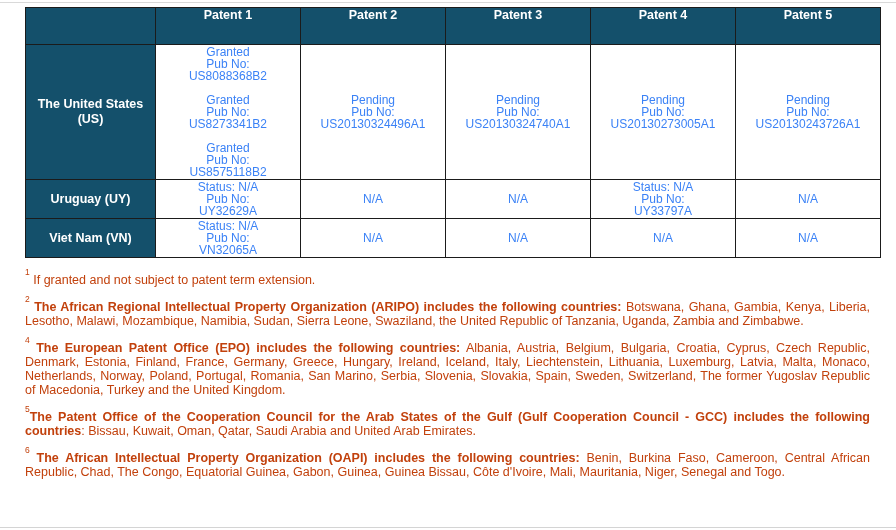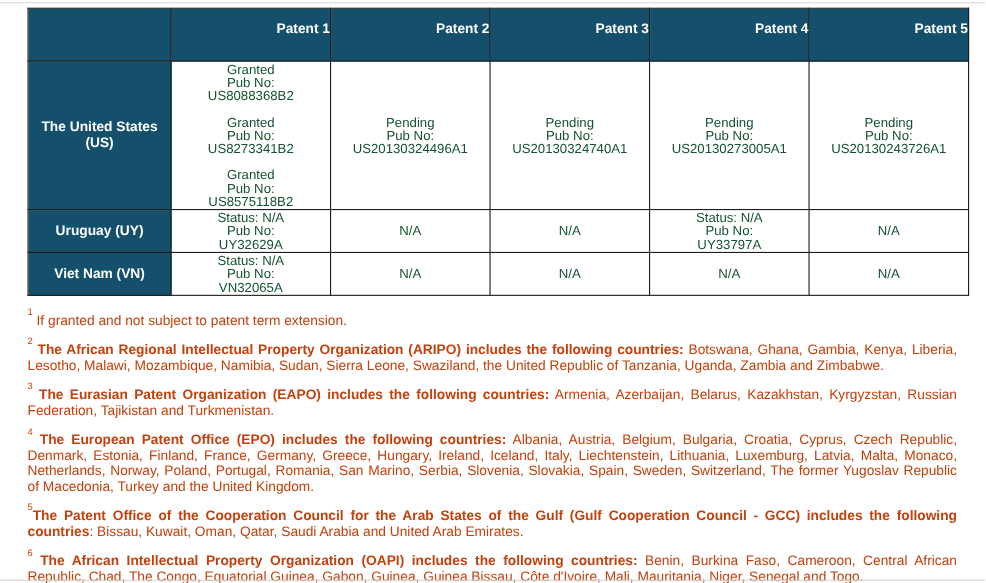--- a/index.html
+++ b/index.html
@@ -43,37 +43,37 @@
   .patent-table col.c-country { width: 130px; }
   .patent-table col.c-patent  { width: 145px; }
 
   .patent-table thead th {
     background: var(--hdr-bg, #14506b);
     color: var(--hdr-fg, #ffffff);
     font-size: 12.5px;
     font-weight: bold;
     height: 36px;
     vertical-align: top;
-    padding-top: 11px;
-    text-align: right;
+    padding-top: 0;
+    text-align: center;
   }
   .patent-table tbody th.country {
     background: var(--hdr-bg, #14506b);
     color: var(--hdr-fg, #ffffff);
     font-size: 12.5px;
     font-weight: bold;
     vertical-align: middle;
     line-height: 15px;
   }
   .patent-table tbody td {
     font-size: 12px;
     line-height: 12px;
     text-align: center;
     vertical-align: middle;
-    color: #14532d;
+    color: #3b82f6;
     padding: 1px 2px;
   }
   .patent-table tbody tr.row-us  { height: 134px; }
   .patent-table tbody tr.row-sm  { height: 35px; }
   .block + .block { margin-top: 12px; }
 
   
   .footnotes {
     margin: 15px 26px 0 25px;
     width: 845px;
@@ -235,20 +235,19 @@
               <div>N/A</div>
             </div>
           </td>
         </tr>
       </tbody>
   </table>
 
   <div class="footnotes">
       <p class="footnote"><sup>1</sup><span> If granted and not subject to patent term extension.</span></p>
       <p class="footnote"><sup>2</sup><b> The African Regional Intellectual Property Organization (ARIPO) includes the following countries:</b><span> Botswana, Ghana, Gambia, Kenya, Liberia, Lesotho, Malawi, Mozambique, Namibia, Sudan, Sierra Leone, Swaziland, the United Republic of Tanzania, Uganda, Zambia and Zimbabwe.</span></p>
-      <p class="footnote"><sup>3</sup><b> The Eurasian Patent Organization (EAPO) includes the following countries:</b><span> Armenia, Azerbaijan, Belarus, Kazakhstan, Kyrgyzstan, Russian Federation, Tajikistan and Turkmenistan.</span></p>
       <p class="footnote"><sup>4</sup><b> The European Patent Office (EPO) includes the following countries:</b><span> Albania, Austria, Belgium, Bulgaria, Croatia, Cyprus, Czech Republic, Denmark, Estonia, Finland, France, Germany, Greece, Hungary, Ireland, Iceland, Italy, Liechtenstein, Lithuania, Luxemburg, Latvia, Malta, Monaco, Netherlands, Norway, Poland, Portugal, Romania, San Marino, Serbia, Slovenia, Slovakia, Spain, Sweden, Switzerland, The former Yugoslav Republic of Macedonia, Turkey and the United Kingdom.</span></p>
       <p class="footnote"><sup>5</sup><b>The Patent Office of the Cooperation Council for the Arab States of the Gulf (Gulf Cooperation Council - GCC) includes the following countries</b><span>: Bissau, Kuwait, Oman, Qatar, Saudi Arabia and United Arab Emirates.</span></p>
       <p class="footnote"><sup>6</sup><b> The African Intellectual Property Organization (OAPI) includes the following countries:</b><span> Benin, Burkina Faso, Cameroon, Central African Republic, Chad, The Congo, Equatorial Guinea, Gabon, Guinea, Guinea Bissau, Côte d'Ivoire, Mali, Mauritania, Niger, Senegal and Togo.</span></p>
     </div>
 
   <div class="hairline-bottom"></div>
 </div>
 
 </body></html>

